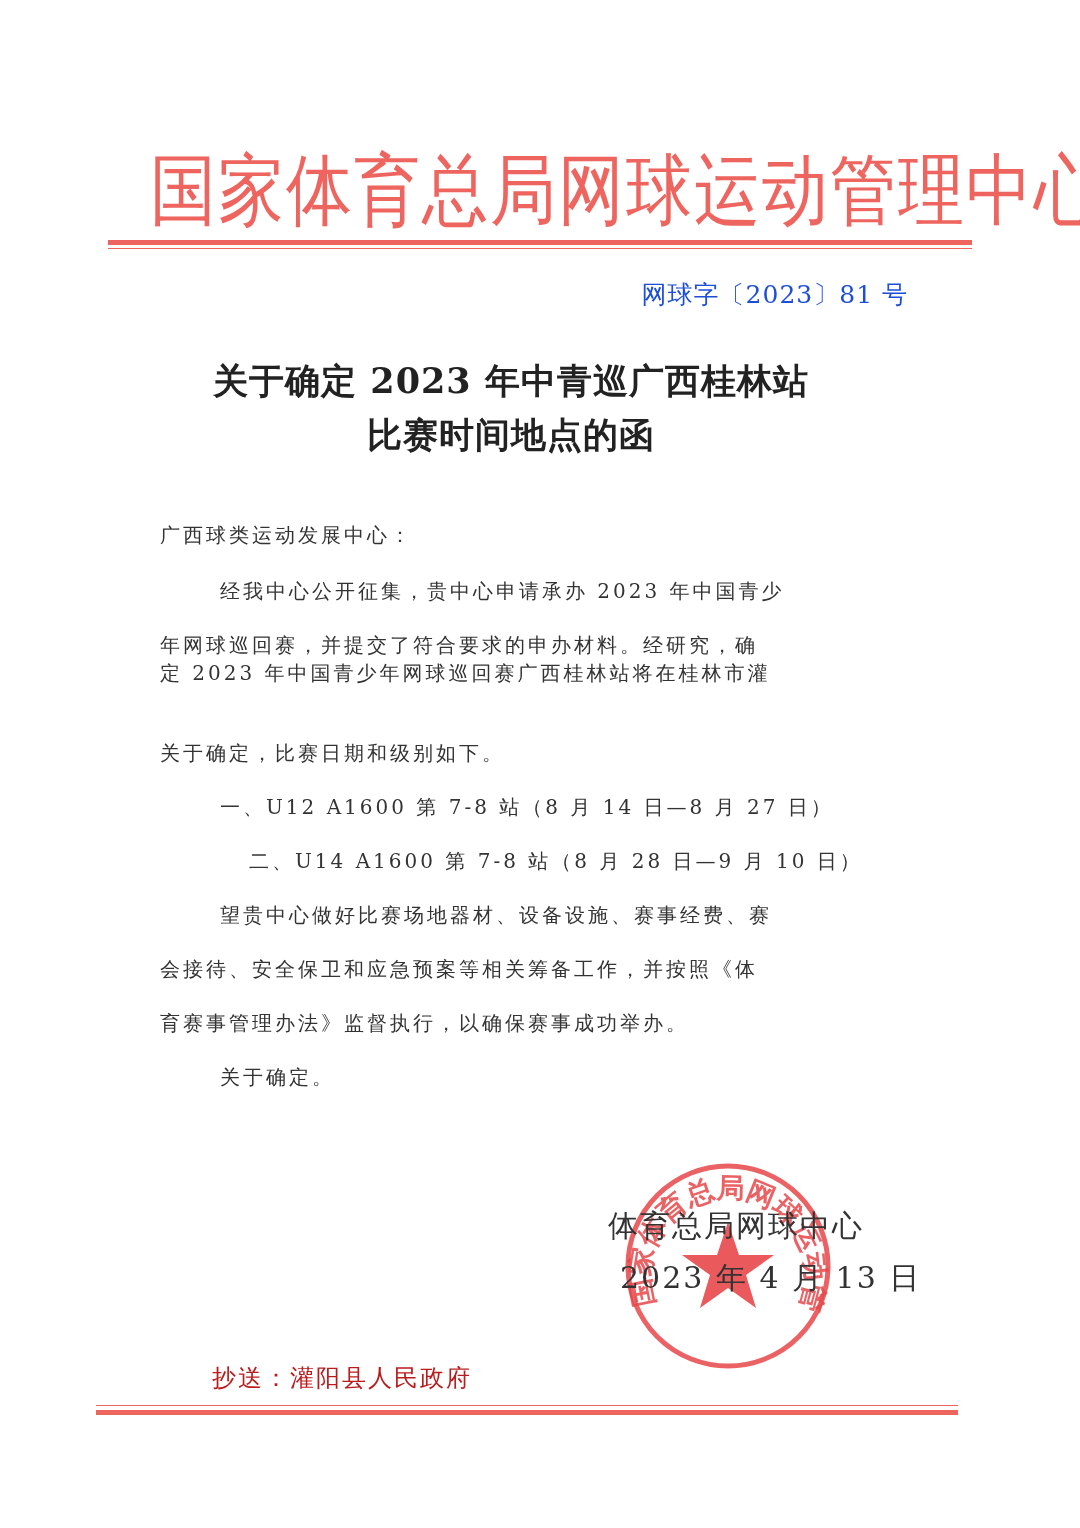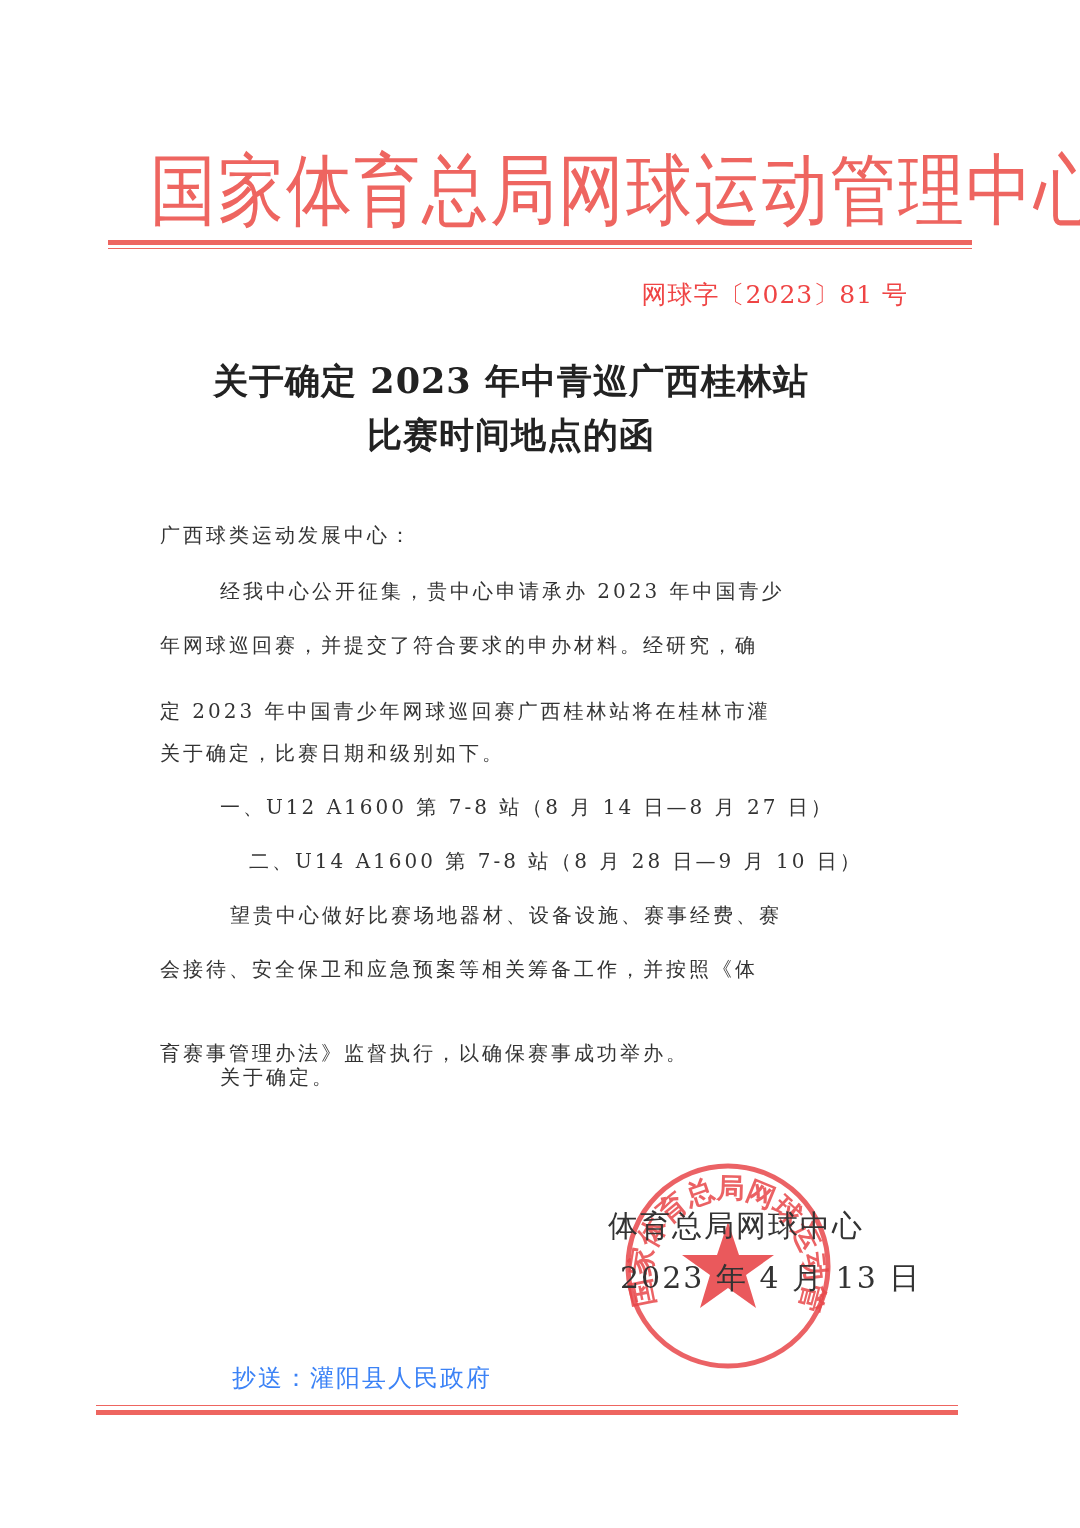--- a/index.html
+++ b/index.html
@@ -1,52 +1,52 @@
 <!DOCTYPE html>
 <html><head>
   <meta charset="utf-8">
   <style>
     html, body { margin: 0; padding: 0; background: #ffffff; }
     body { width: 1080px; height: 1528px; position: relative; overflow: hidden; font-family: "DejaVu Serif", "Liberation Serif", serif; color: #222; }
     .header-title { position: absolute; left: 150px; top: 138px; width: 790px; text-align: left; font-family: "DejaVu Serif", serif; font-size: 66px; letter-spacing: 2px; color: #ee6560; transform: scaleY(1.18); transform-origin: top left; white-space: nowrap; }
     .rule-thick { position: absolute; left: 108px; width: 864px; height: 5px; background: #ee6560; }
     .rule-thin { position: absolute; left: 108px; width: 864px; height: 1px; background: #ee6560; }
-    .doc-number { position: absolute; right: 172px; top: 278px; font-size: 25px; color: #ef4444; letter-spacing: 1px; }
+    .doc-number { position: absolute; right: 172px; top: 278px; font-size: 25px; color: #1d4ed8; letter-spacing: 1px; }
     .doc-title { position: absolute; left: 0; width: 1022px; text-align: center; font-family: "DejaVu Serif", serif; font-weight: bold; font-size: 35px; color: #222; letter-spacing: 1px; }
     .line { position: absolute; left: 160px; font-size: 20px; color: #333; white-space: nowrap; letter-spacing: 3px; }
     .indent { left: 220px; }
     .seal { position: absolute; left: 622px; top: 1160px; width: 212px; height: 212px; }
     .signature { position: absolute; font-size: 30px; color: #333; white-space: nowrap; letter-spacing: 2px; }
-    .cc { position: absolute; left: 212px; top: 1362px; font-size: 24px; color: #3b82f6; letter-spacing: 2px; margin-left: 20px; }
+    .cc { position: absolute; left: 212px; top: 1362px; font-size: 24px; color: #b91c1c; letter-spacing: 2px; }
   </style>
 </head>
 <body>
 
 <div class="header-title">国家体育总局网球运动管理中心</div>
 <div class="rule-thick" style="top:240px;"></div>
 <div class="rule-thin" style="top:248px;"></div>
 
 <div class="doc-number">网球字〔2023〕81 号</div>
 
 <div class="doc-title" style="top:358px;">关于确定 2023 年中青巡广西桂林站</div>
 <div class="doc-title" style="top:412px;">比赛时间地点的函</div>
 
 <div class="line" style="top:522px;">广西球类运动发展中心：</div>
 
 <div class="line indent" style="top:578px;">经我中心公开征集，贵中心申请承办 2023 年中国青少</div>
 <div class="line" style="top:632px;">年网球巡回赛，并提交了符合要求的申办材料。经研究，确</div>
-<div class="line" style="top:698px;">定 2023 年中国青少年网球巡回赛广西桂林站将在桂林市灌</div>
+<div class="line" style="top:660px;">定 2023 年中国青少年网球巡回赛广西桂林站将在桂林市灌</div>
 <div class="line" style="top:740px;">关于确定，比赛日期和级别如下。</div>
 
 <div class="line indent" style="top:794px;">一、U12 A1600 第 7-8 站（8 月 14 日—8 月 27 日）</div>
 <div class="line indent" style="top:848px;margin-left:29px;">二、U14 A1600 第 7-8 站（8 月 28 日—9 月 10 日）</div>
 
-<div class="line indent" style="top:902px;margin-left:10px;">望贵中心做好比赛场地器材、设备设施、赛事经费、赛</div>
+<div class="line indent" style="top:902px;">望贵中心做好比赛场地器材、设备设施、赛事经费、赛</div>
 <div class="line" style="top:956px;">会接待、安全保卫和应急预案等相关筹备工作，并按照《体</div>
-<div class="line" style="top:1010px;margin-top:30px;">育赛事管理办法》监督执行，以确保赛事成功举办。</div>
+<div class="line" style="top:1010px;">育赛事管理办法》监督执行，以确保赛事成功举办。</div>
 
 <div class="line indent" style="top:1064px;">关于确定。</div>
 
 <svg class="seal" viewBox="0 0 212 212">
   <defs>
     <path id="sealArc" d="M 36 150 A 78 78 0 1 1 176 150"></path>
   </defs>
   <circle cx="106" cy="106" r="100" fill="none" stroke="#e8474a" stroke-width="5" opacity="0.85"></circle>
   <text font-size="28" fill="#e8474a" opacity="0.85" font-family="DejaVu Serif, serif" font-weight="bold">
     <textPath href="#sealArc" startOffset="2%">国家体育总局网球运动管理中心</textPath>

